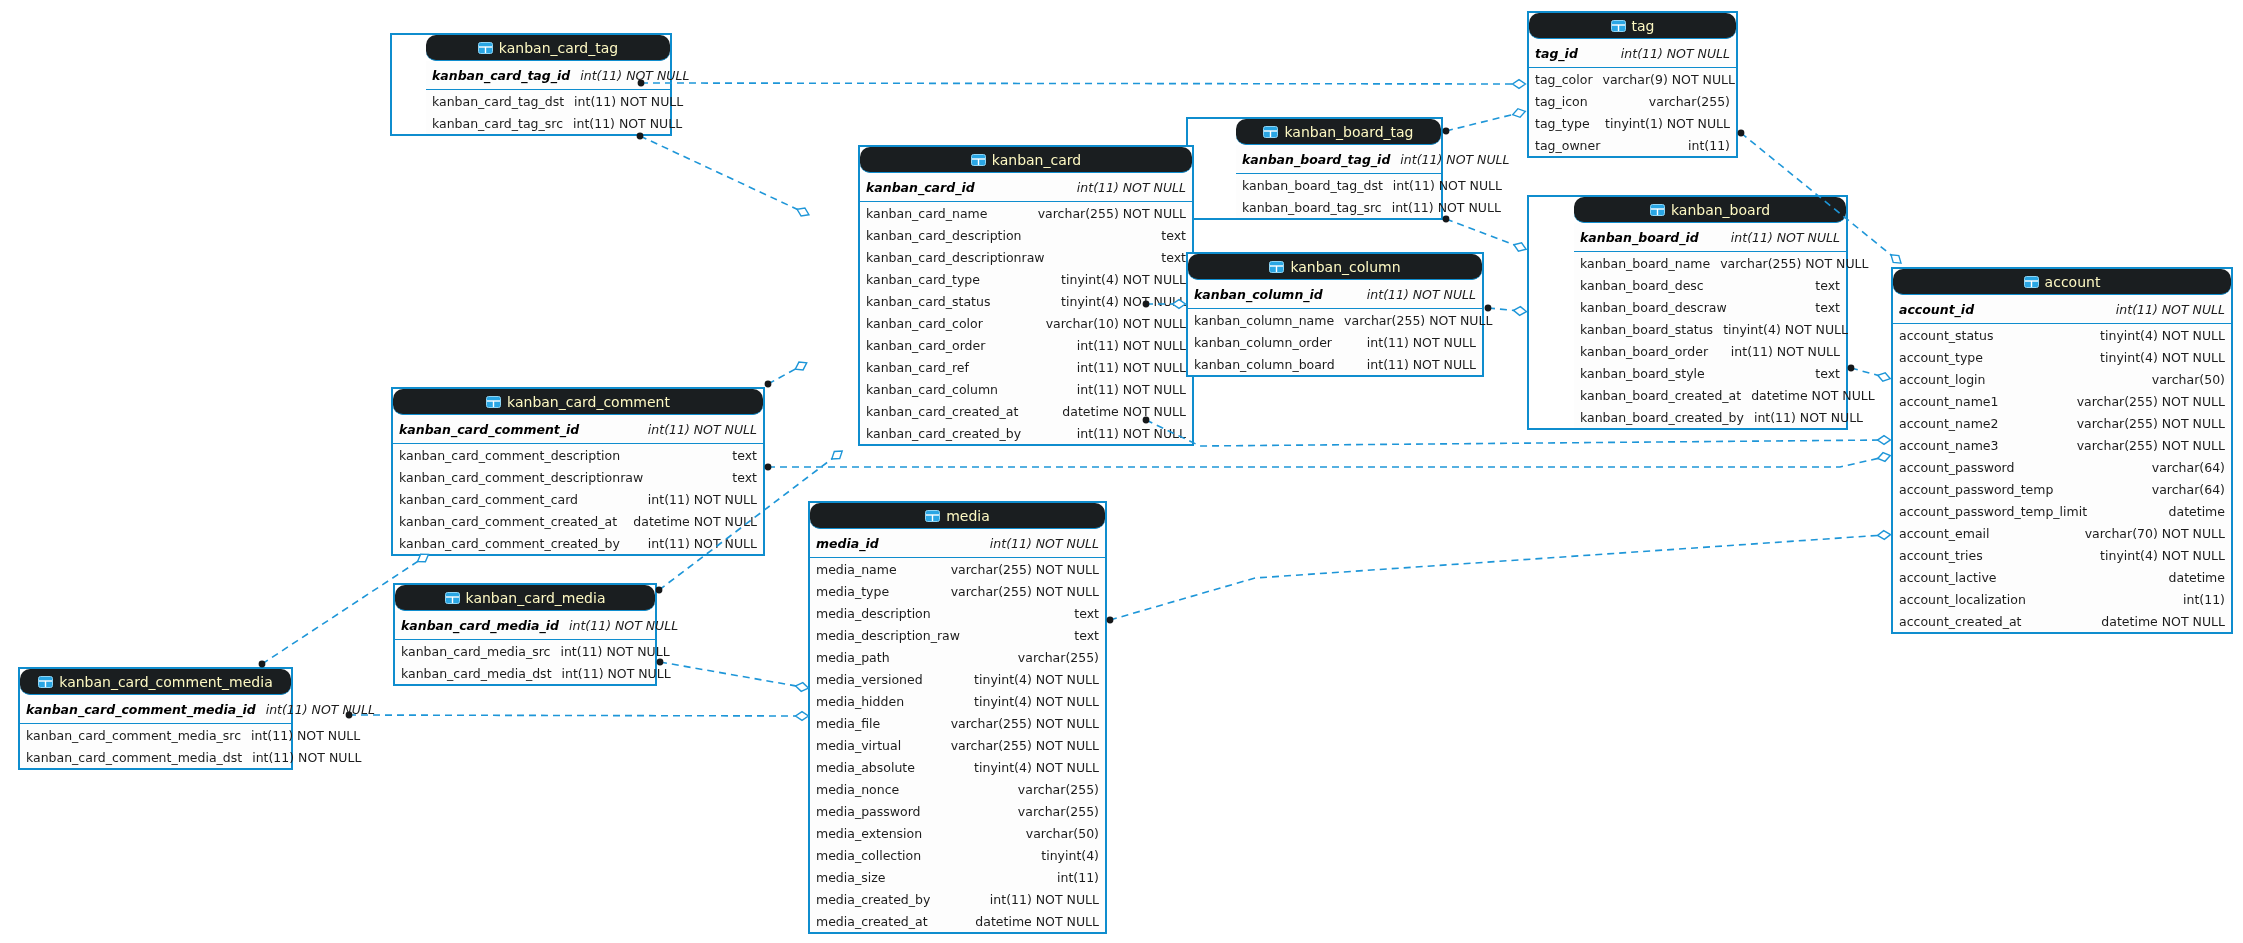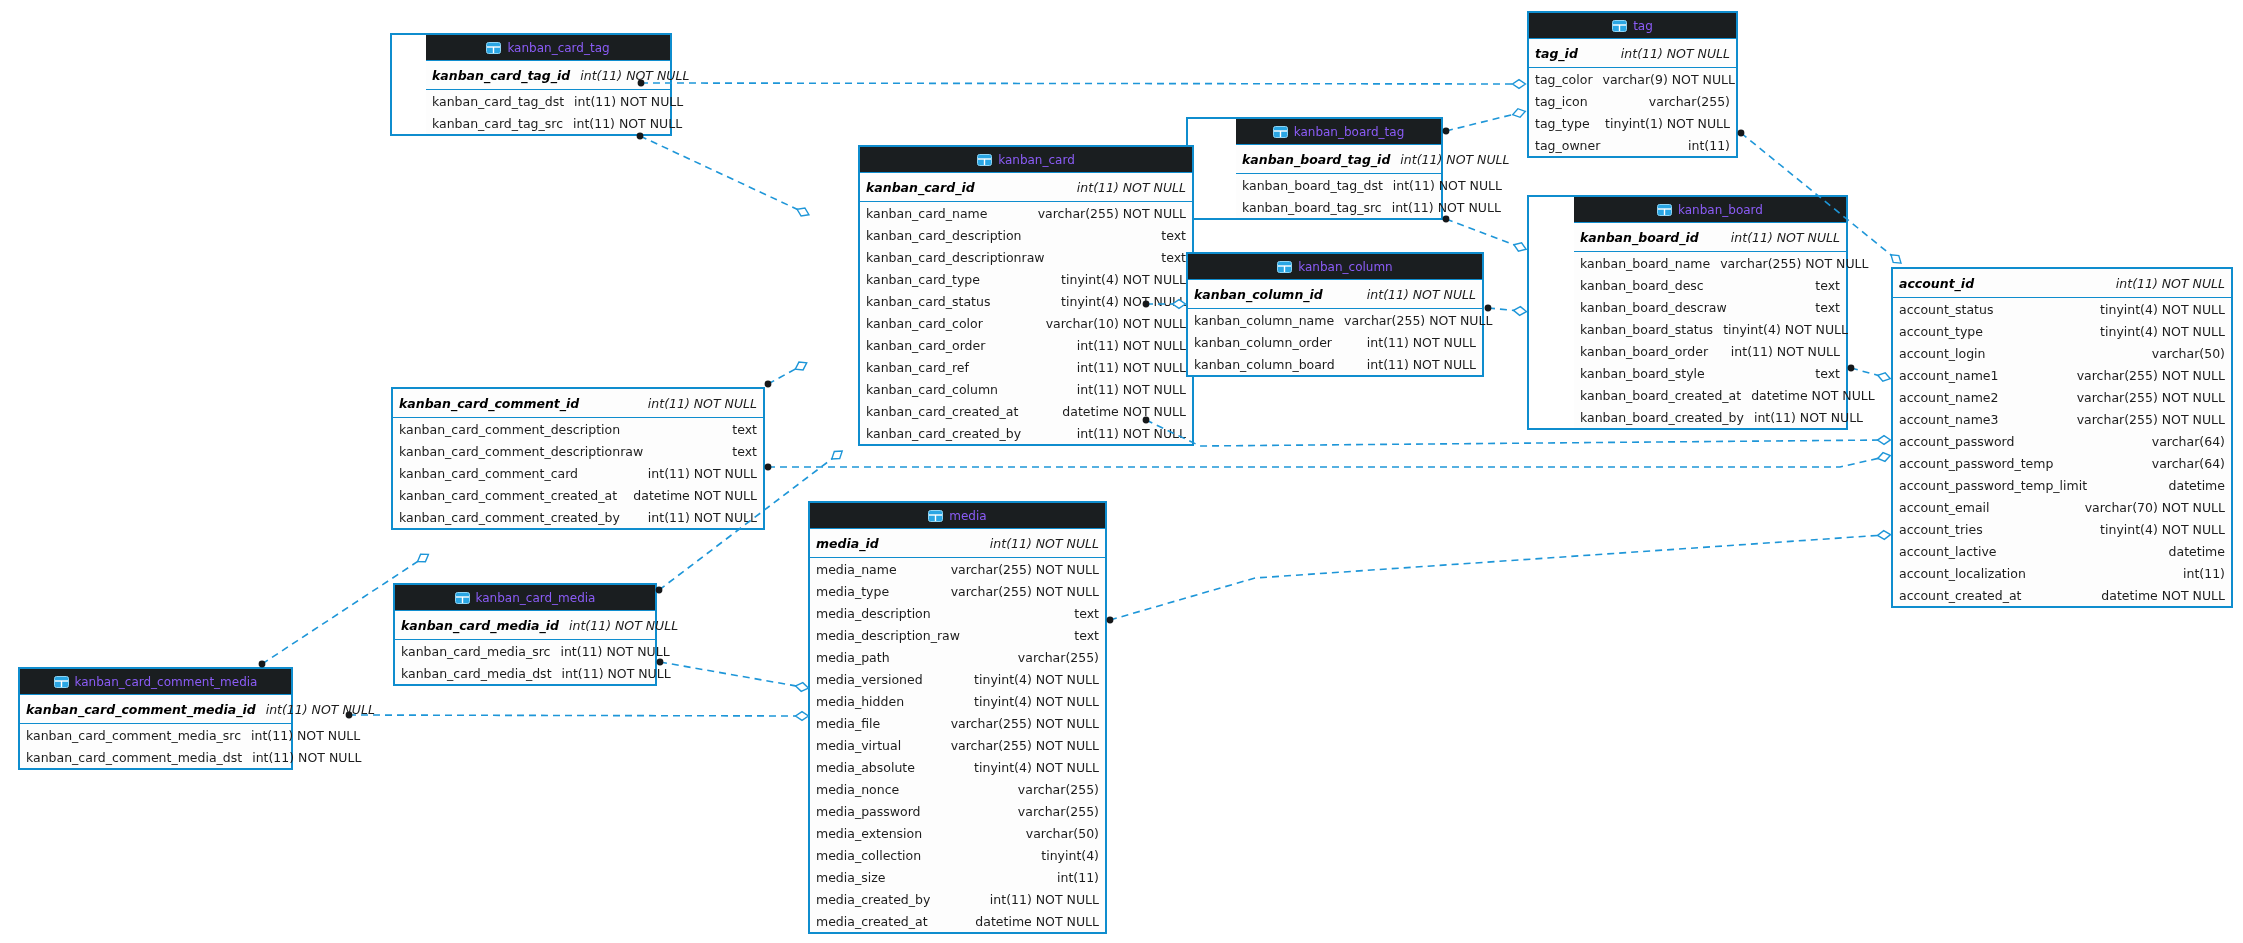--- a/index.html
+++ b/index.html
@@ -8,23 +8,23 @@
     font-family:"DejaVu Sans","Liberation Sans",sans-serif;overflow:hidden;
   }
   #canvas{position:absolute;inset:0;width:2243px;height:943px;}
   #edges{position:absolute;left:0;top:0;width:2243px;height:943px;z-index:2;pointer-events:none;}
   #edges path,#edges circle{pointer-events:auto;}
   .er-table{
     position:absolute;z-index:1;background:#ffffff;
     border:2px solid #0f8dce;box-sizing:border-box;
   }
   .hdr{
-    background:#1a1e20;color:#8b5cf6;height:25px;
+    background:#1a1e20;color:#fef9c3;height:25px;
     display:flex;align-items:center;justify-content:center;gap:6px;
-    font-size:12px;border-bottom:1px solid #0f8dce;
+    font-size:14px;border-bottom:1px solid #0f8dce;border-radius:10px;
   }
   .tbl-icon{display:inline-flex;width:15px;height:12px;flex:0 0 auto;}
   .row{
     display:flex;justify-content:space-between;align-items:center;
     height:22px;font-size:12.5px;color:#1c1c1c;padding:0 6px;white-space:nowrap;
     background:#fdfdfd;
   }
   .row .fname{margin-right:10px;}
   .row.pk{height:28px;border-bottom:1px solid #0f8dce;font-style:italic;}
   .row.pk .fname{font-weight:bold;color:#000;}
@@ -325,20 +325,30 @@
       <div class="row">
         <span class="fname">kanban_board_created_at</span>
         <span class="ftype">datetime NOT NULL</span>
       </div>
       <div class="row">
         <span class="fname">kanban_board_created_by</span>
         <span class="ftype">int(11) NOT NULL</span>
       </div>
     </div>
     <div class="er-table" style="left: 1891px; top: 267px; width: 342px;">
+      <div class="hdr">
+        <span class="tbl-icon">
+          <svg viewBox="0 0 15 12" width="15" height="12">
+            <rect x="0.5" y="0.5" width="14" height="11" rx="2" fill="#2aa6e4" stroke="#8ed4f4" stroke-width="1"></rect>
+            <line x1="1" y1="5" x2="14" y2="5" stroke="#fff" stroke-width="1.4"></line>
+            <line x1="7.5" y1="5" x2="7.5" y2="11" stroke="#fff" stroke-width="1.4"></line>
+          </svg>
+        </span>
+        <span>account</span>
+      </div>
       <div class="row pk">
         <span class="fname">account_id</span>
         <span class="ftype">int(11) NOT NULL</span>
       </div>
       <div class="row">
         <span class="fname">account_status</span>
         <span class="ftype">tinyint(4) NOT NULL</span>
       </div>
       <div class="row">
         <span class="fname">account_type</span>
@@ -387,20 +397,30 @@
       <div class="row">
         <span class="fname">account_localization</span>
         <span class="ftype">int(11)</span>
       </div>
       <div class="row">
         <span class="fname">account_created_at</span>
         <span class="ftype">datetime NOT NULL</span>
       </div>
     </div>
     <div class="er-table" style="left: 391px; top: 387px; width: 374px;">
+      <div class="hdr">
+        <span class="tbl-icon">
+          <svg viewBox="0 0 15 12" width="15" height="12">
+            <rect x="0.5" y="0.5" width="14" height="11" rx="2" fill="#2aa6e4" stroke="#8ed4f4" stroke-width="1"></rect>
+            <line x1="1" y1="5" x2="14" y2="5" stroke="#fff" stroke-width="1.4"></line>
+            <line x1="7.5" y1="5" x2="7.5" y2="11" stroke="#fff" stroke-width="1.4"></line>
+          </svg>
+        </span>
+        <span>kanban_card_comment</span>
+      </div>
       <div class="row pk">
         <span class="fname">kanban_card_comment_id</span>
         <span class="ftype">int(11) NOT NULL</span>
       </div>
       <div class="row">
         <span class="fname">kanban_card_comment_description</span>
         <span class="ftype">text</span>
       </div>
       <div class="row">
         <span class="fname">kanban_card_comment_descriptionraw</span>

